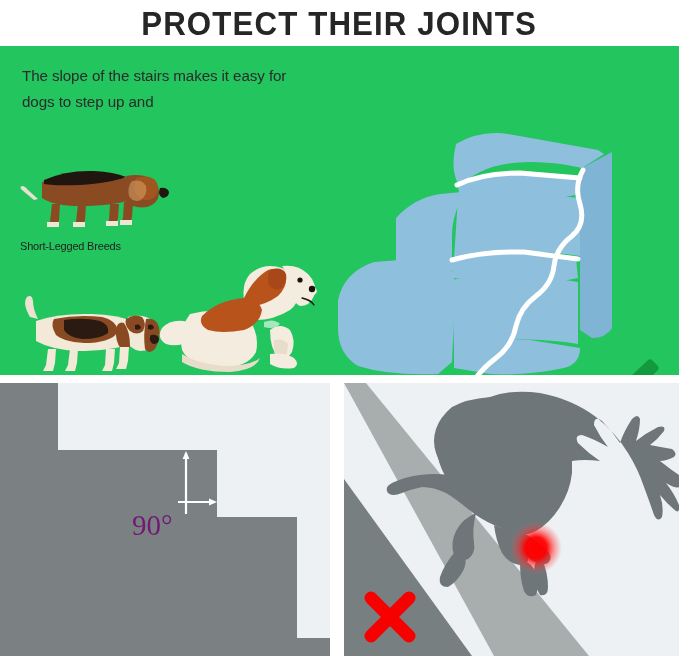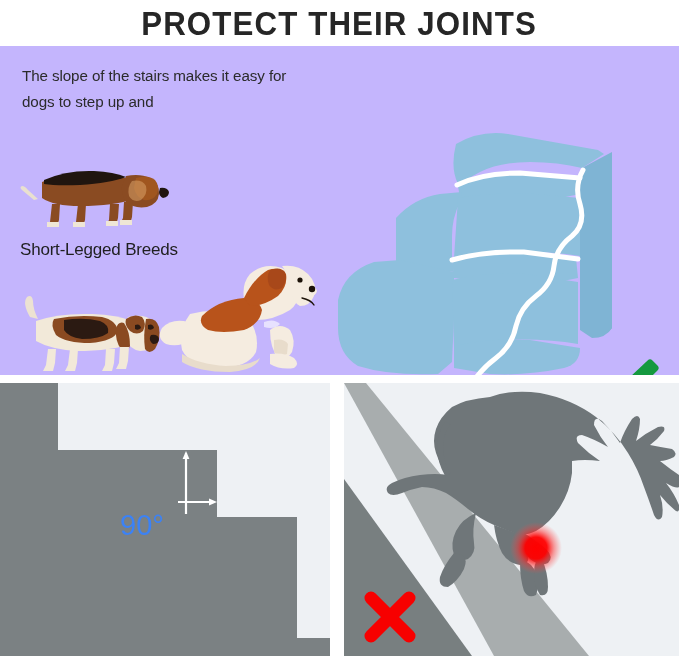--- a/index.html
+++ b/index.html
@@ -19,28 +19,28 @@
   .header-title{
     font-family:"Liberation Sans","DejaVu Sans",sans-serif;
     font-size:34px;font-weight:700;color:#262626;
     letter-spacing:1.2px;transform:scaleX(0.92);transform-origin:center;
     white-space:nowrap;line-height:34px;
   }
 
   
   .panel-top{
     position:absolute;left:0;top:46px;width:679px;height:329px;
-    background:#c4b5fd;overflow:hidden;
+    background:#22c55e;overflow:hidden;
   }
   .intro{
     position:absolute;left:22px;top:17px;width:300px;
     font-size:15.2px;line-height:26px;color:#2b2b2b;letter-spacing:-0.1px;
   }
   .cap{
-    position:absolute;font-size:17px;color:#1f1f1f;letter-spacing:-0.2px;
+    position:absolute;font-size:11px;color:#1f1f1f;letter-spacing:-0.2px;
     white-space:nowrap;
   }
   .cap-short{left:20px;top:194px;}
 
   .art{position:absolute;}
   .art-dachshund{left:14px;top:108px;width:165px;height:80px;}
   .art-basset{left:14px;top:243px;width:150px;height:88px;}
   .art-jack{left:152px;top:212px;width:175px;height:118px;}
   .art-stairs{left:330px;top:86px;width:310px;height:265px;}
   .art-check{left:589px;top:313px;width:72px;height:50px;}
@@ -49,23 +49,23 @@
   .panel-bl{
     position:absolute;left:0;top:383px;width:330px;height:273px;
     background:#eef1f4;overflow:hidden;
   }
   .panel-br{
     position:absolute;left:344px;top:383px;width:335px;height:273px;
     background:#eef1f4;overflow:hidden;
   }
   .fill{position:absolute;left:0;top:0;width:100%;height:100%;}
   .angle-label{
-    position:absolute;left:120px;top:511px;
-    font-size:29px;color:#3b82f6;letter-spacing:0px;line-height:29px;
-    font-family:Liberation Sans, sans-serif;
+    position:absolute;left:132px;top:511px;
+    font-size:29px;color:#701a75;letter-spacing:0px;line-height:29px;
+    font-family:Liberation Serif, serif;
   }
   .x-mark{position:absolute;width:58px;height:58px;}
   .x-br{left:361px;top:588px;}
 </style>
 </head>
 <body>
 
 <div class="page">
 
   <div class="header">

